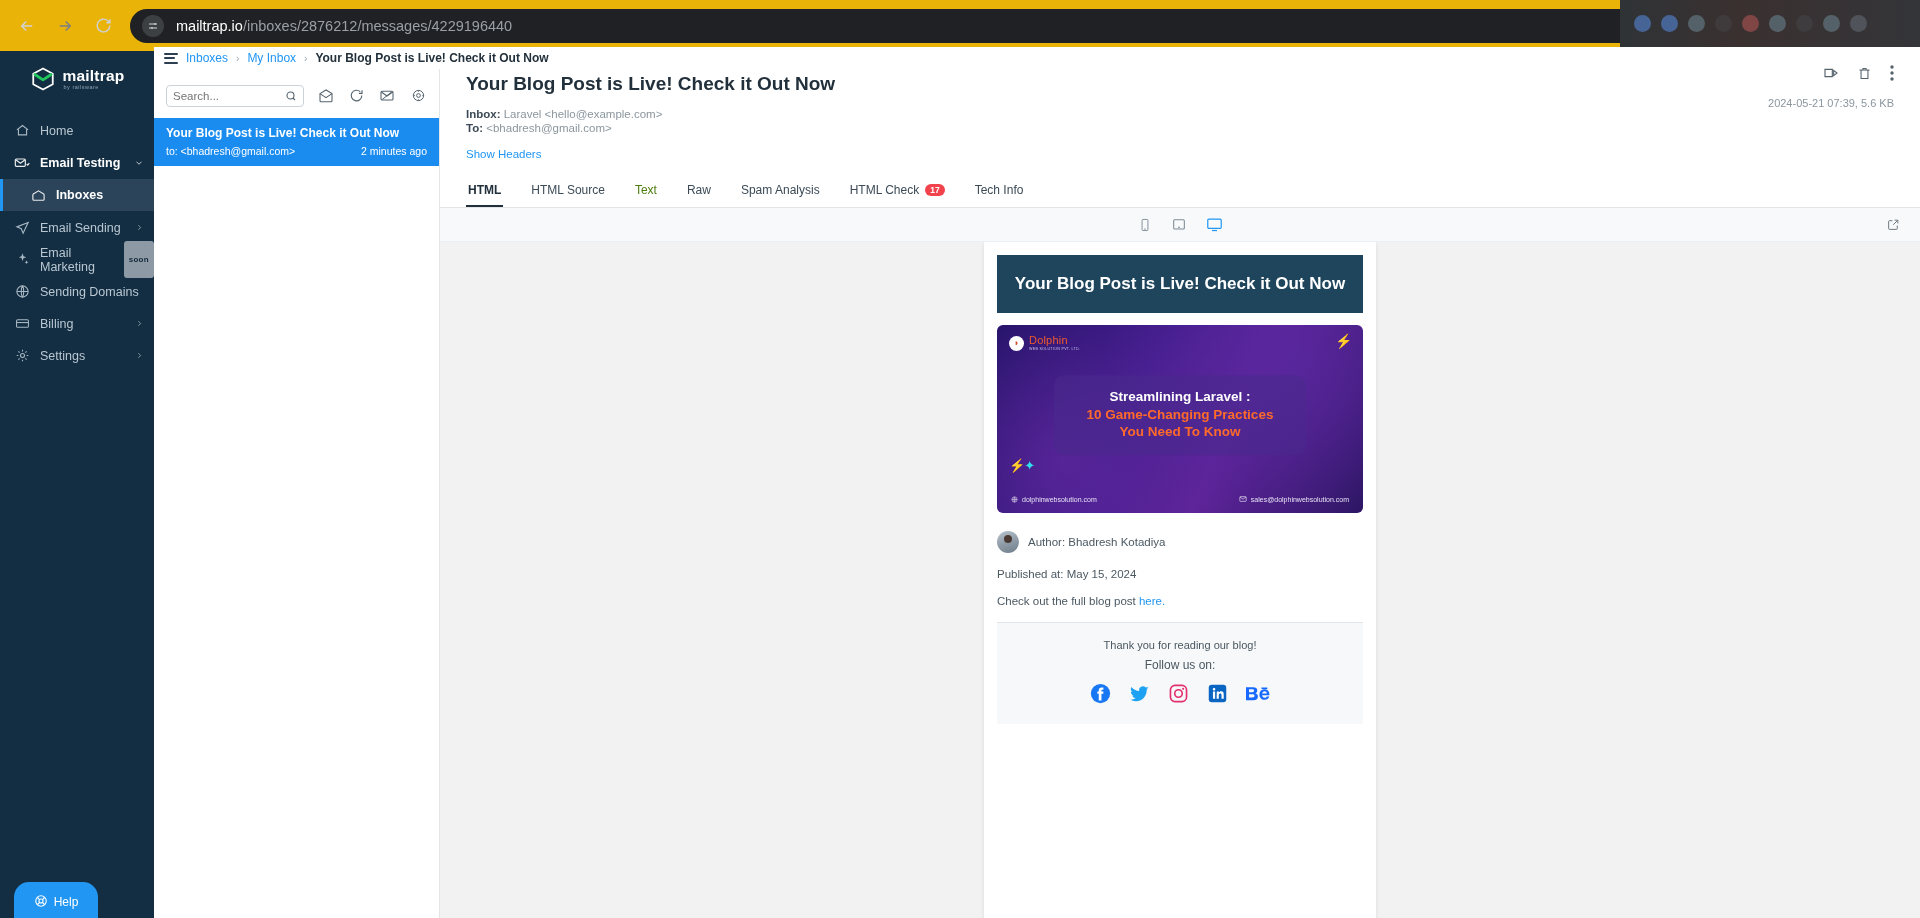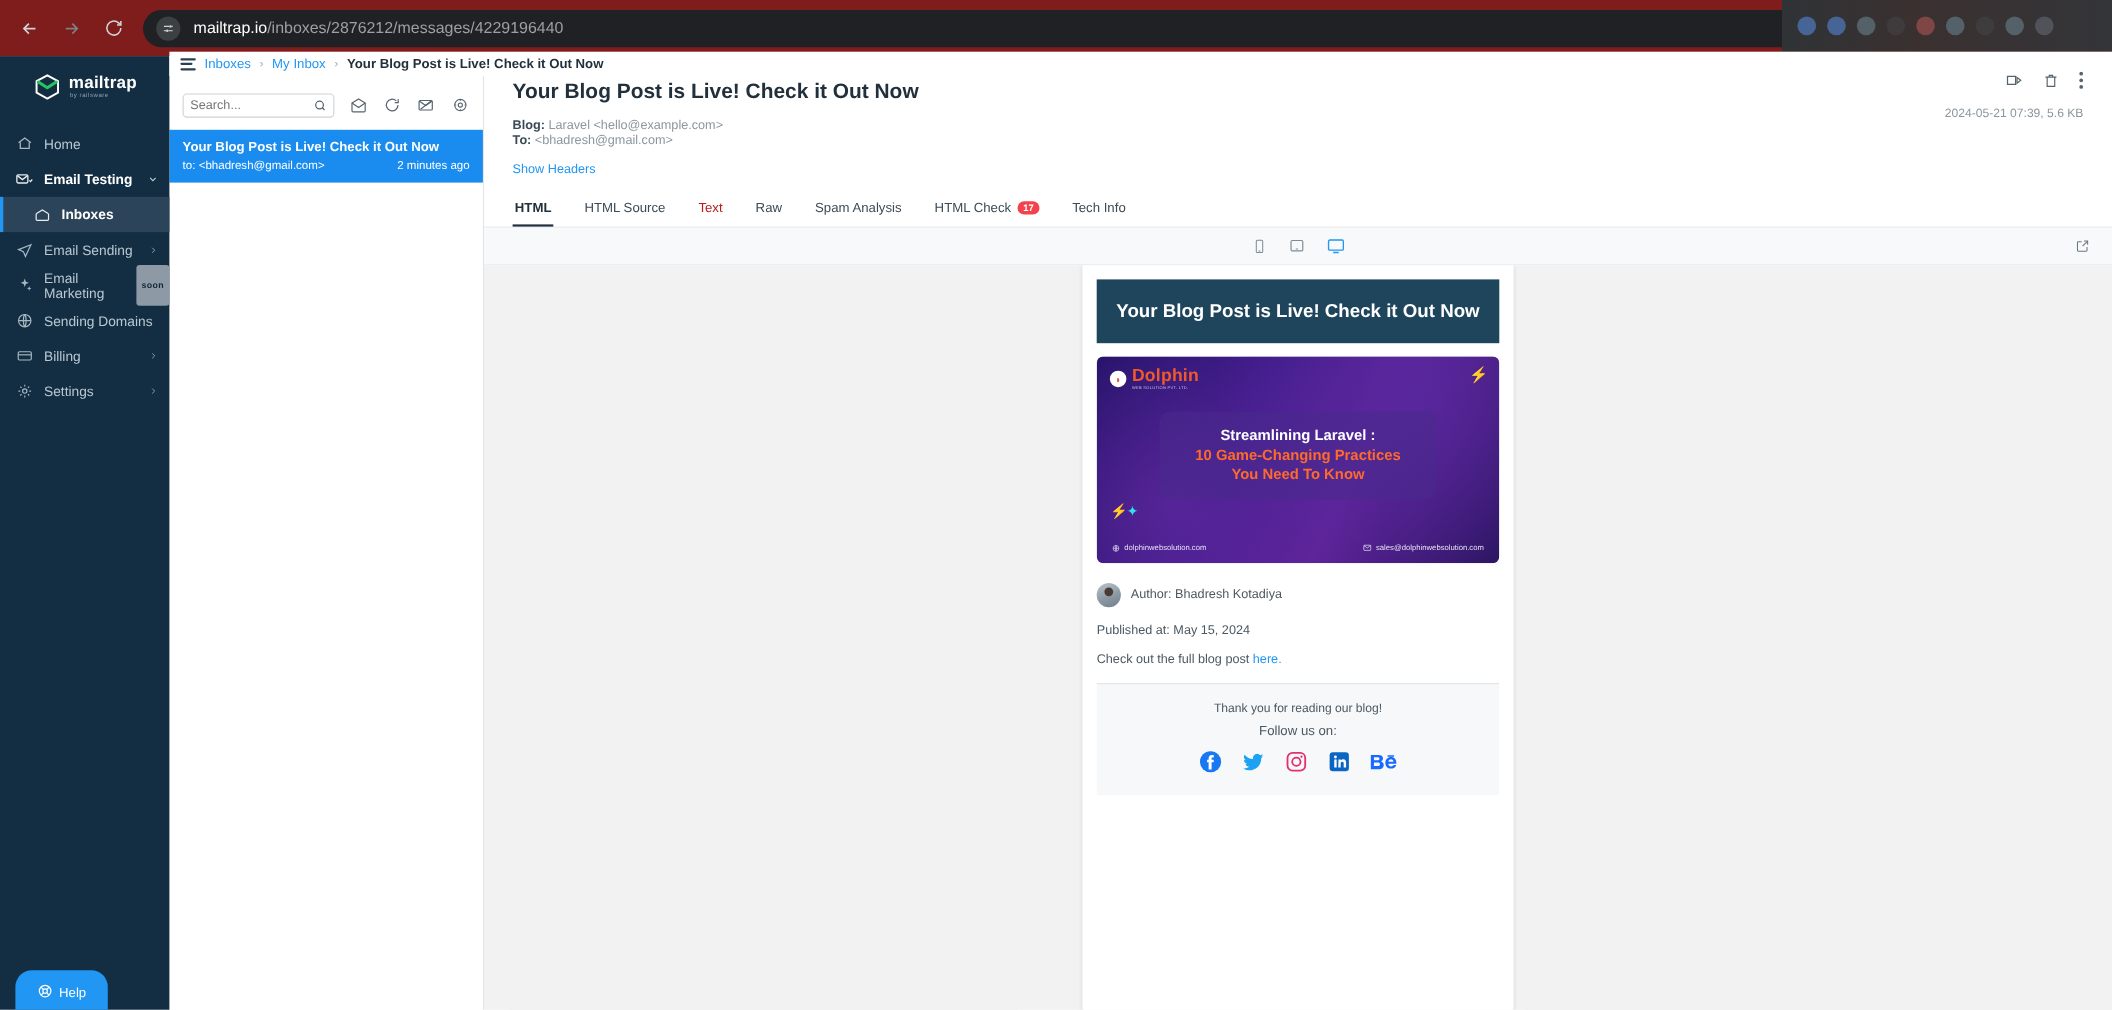--- a/index.html
+++ b/index.html
@@ -7,21 +7,21 @@
   body {
     font-family: "Liberation Sans", sans-serif;
     background: #ffffff;
     font-size: 13px;
     color: #1f2937;
   }
 
   
   .browser-bar {
     height: 51px;
-    background: #7f1d1d;
+    background: #eab308;
     display: flex;
     align-items: center;
     padding: 0 10px;
     position: relative;
   }
   .nav-btns { display: flex; align-items: center; gap: 4px; }
   .nav-btn {
     width: 34px; height: 34px;
     display: flex; align-items: center; justify-content: center;
     border-radius: 50%;
@@ -276,21 +276,21 @@
     color: #3b4a56;
     padding: 8px 2px 8px;
     border-bottom: 2px solid transparent;
     cursor: pointer;
     display: flex;
     align-items: center;
     gap: 6px;
     white-space: nowrap;
   }
   .tab.active { color: #22303c; font-weight: 700; border-bottom-color: #22303c; }
-  .tab.disabled { color: #b91c1c; cursor: default; }
+  .tab.disabled { color: #4d7c0f; cursor: default; }
   .tab-badge {
     background: #f2434d;
     color: #fff;
     font-size: 8.5px;
     font-weight: 700;
     border-radius: 8px;
     padding: 1.5px 5px;
     line-height: 1;
   }
 
@@ -349,21 +349,21 @@
     gap: 5px;
   }
   .hero-logo-mark {
     width: 15px; height: 15px;
     border-radius: 50%;
     background: #fff;
     display: flex; align-items: center; justify-content: center;
     font-size: 9px; color: #d64b2b; font-weight: 700;
   }
   .hero-logo-txt { display: flex; flex-direction: column; line-height: 1; }
-  .hero-logo-name { font-size: 16px; font-weight: 700; color: #f05a2a; letter-spacing: .2px; }
+  .hero-logo-name { font-size: 11px; font-weight: 400; color: #f05a2a; letter-spacing: .2px; }
   .hero-logo-sub { font-size: 3.6px; color: #c9c2e8; letter-spacing: .3px; margin-top: 1.5px; }
   .hero-bolt { position: absolute; right: 10px; top: 8px; color: #39d7f2; font-size: 14px; }
   .hero-sparkles { position: absolute; left: 12px; bottom: 40px; color: #2fe0ef; font-size: 13px; letter-spacing: -1px; }
   .hero-panel {
     position: absolute;
     left: 50%;
     top: 48%;
     transform: translate(-50%, -50%);
     width: 252px;
     padding: 14px 12px;
@@ -691,21 +691,21 @@
         <span><svg width="4" height="16" viewBox="0 0 4 16" fill="currentColor">
               <circle cx="2" cy="2" r="1.7"></circle>
               <circle cx="2" cy="8" r="1.7"></circle>
               <circle cx="2" cy="14" r="1.7"></circle>
             </svg></span>
       </div>
       <div class="detail-size">2024-05-21 07:39, 5.6 KB</div>
 
       <div class="mail-title">Your Blog Post is Live! Check it Out Now</div>
       <div class="mail-line">
-        <b>Blog:</b>
+        <b>Inbox:</b>
         <span>Laravel &lt;hello@example.com&gt;</span>
       </div>
       <div class="mail-line">
         <b>To:</b>
         <span>&lt;bhadresh@gmail.com&gt;</span>
       </div>
       <span class="show-headers">Show Headers</span>
     </div>
 
     <div class="tabs">

